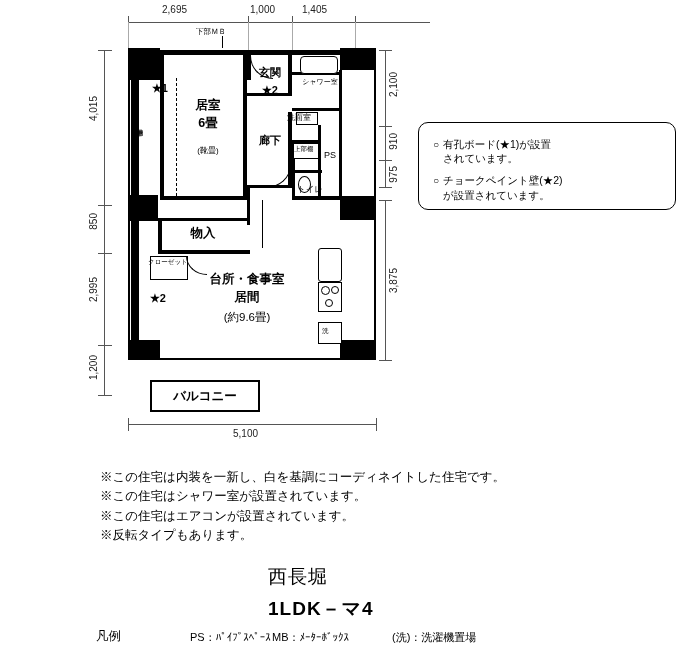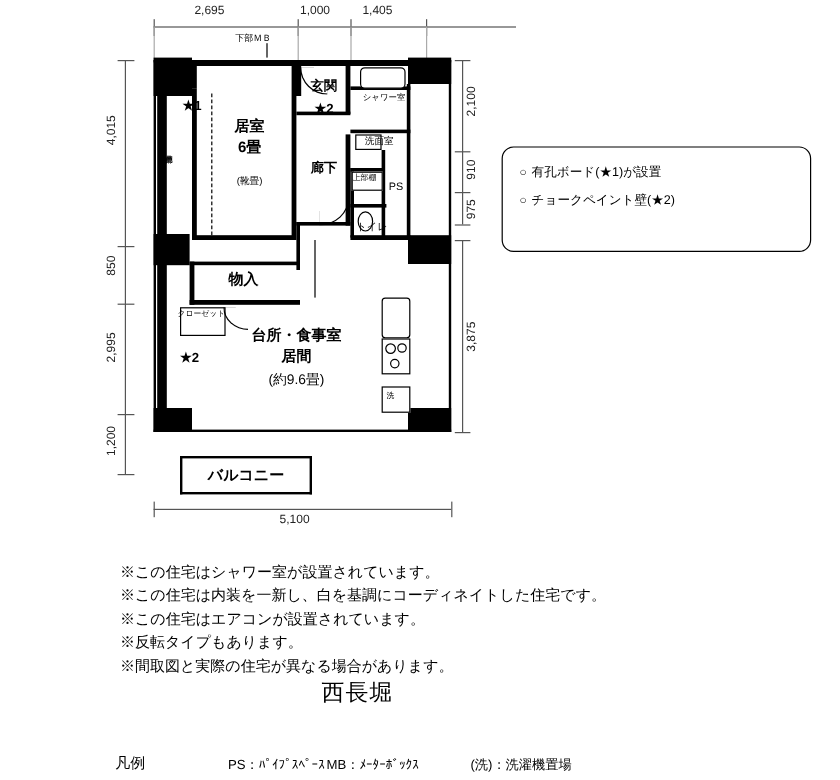--- a/index.html
+++ b/index.html
@@ -238,21 +238,21 @@
   <div class="abs" style="left:186px; top:256px; width:20px; height:18px; border-left:1px solid #000; border-bottom:1px solid #000; border-radius:0 0 0 100%;"></div>
   <div class="vline abs" style="left:262px; top:200px; height:48px;"></div>
 
   <div class="room-label big" style="left:180px; top:98px; width:56px;">居室</div>
   <div class="room-label big" style="left:180px; top:116px; width:56px;">6畳</div>
   <div class="room-label tiny" style="left:182px; top:146px; width:52px;">(靴畳)</div>
 
   <div class="room-label" style="left:252px; top:66px; width:36px; font-weight:bold;">玄関</div>
   <div class="room-label" style="left:252px; top:134px; width:36px; font-weight:bold;">廊下</div>
 
-  <div class="room-label xtiny" style="left:294px; top:113px; width:44px; font-size:8px;">洗面室</div>
+  <div class="room-label xtiny" style="left:277px; top:113px; width:44px; font-size:8px;">洗面室</div>
   <div class="room-label xtiny" style="left:300px; top:78px; width:40px; font-size:7px; line-height:1.1;">シャワー室</div>
   <div class="room-label tiny" style="left:292px; top:184px; width:36px; font-size:8.5px;">トイレ</div>
 
   <div class="room-label big" style="left:172px; top:226px; width:62px;">物入</div>
   <div class="room-label tiny" style="left:324px; top:150px; font-size:9px;">PS</div>
   <div class="room-label xtiny" style="left:294px; top:145px; font-size:6.5px;">上部棚</div>
   <div class="room-label xtiny" style="left:148px; top:258px; width:36px; font-size:6.5px; line-height:1.2;">クローゼット</div>
   <div class="room-label xtiny" style="left:133px; top:125px; width:10px; font-size:6px; line-height:1.05; writing-mode:vertical-rl;">上部吊戸棚</div>
 
   <div class="room-label big" style="left:192px; top:272px; width:110px;">台所・食事室</div>
@@ -263,40 +263,42 @@
 
   <div class="star abs" style="left:152px; top:82px;">★1</div>
   <div class="star abs" style="left:262px; top:84px;">★2</div>
   <div class="star abs" style="left:150px; top:292px;">★2</div>
 
   <div class="notebox" style="left:418px; top:122px; width:258px; height:88px; padding:14px 10px 0 10px; box-sizing:border-box;">
     <div class="note-row">
       <div class="note-bullet">○</div>
       <div class="note-text">
         <div>有孔ボード(★1)が設置</div>
+        <div>されています。</div>
       </div>
     </div>
     <div class="note-row">
       <div class="note-bullet">○</div>
       <div class="note-text">
         <div>チョークペイント壁(★2)</div>
+        <div>が設置されています。</div>
       </div>
     </div>
   </div>
 
   <div class="notes-block" style="left:100px; top:468px;">
+    <div>※この住宅は内装を一新し、白を基調にコーディネイトした住宅です。</div>
     <div>※この住宅はシャワー室が設置されています。</div>
-    <div>※この住宅は内装を一新し、白を基調にコーディネイトした住宅です。</div>
     <div>※この住宅はエアコンが設置されています。</div>
     <div>※反転タイプもあります。</div>
-    <div>※間取図と実際の住宅が異なる場合があります。</div>
   </div>
 
   <div class="title-line" style="left:268px; top:564px; font-size:19px; font-weight:normal;">西長堀</div>
 
+  <div class="title-line" style="left:268px; top:596px; font-size:19px; font-weight:bold;">1LDK－マ4</div>
 
   <div class="legend-line" style="left:96px; top:628px;">
     <span class="lbl">凡例</span>
   </div>
   <div class="legend-line" style="left:146px; top:630px;padding-left:44px;">PS：ﾊﾟｲﾌﾟｽﾍﾟｰｽ</div>
   <div class="legend-line" style="left:272px; top:630px;">MB：ﾒｰﾀｰﾎﾞｯｸｽ</div>
   <div class="legend-line" style="left:392px; top:630px;text-align:right;">(洗)：洗濯機置場</div>
 
 </div>
 

